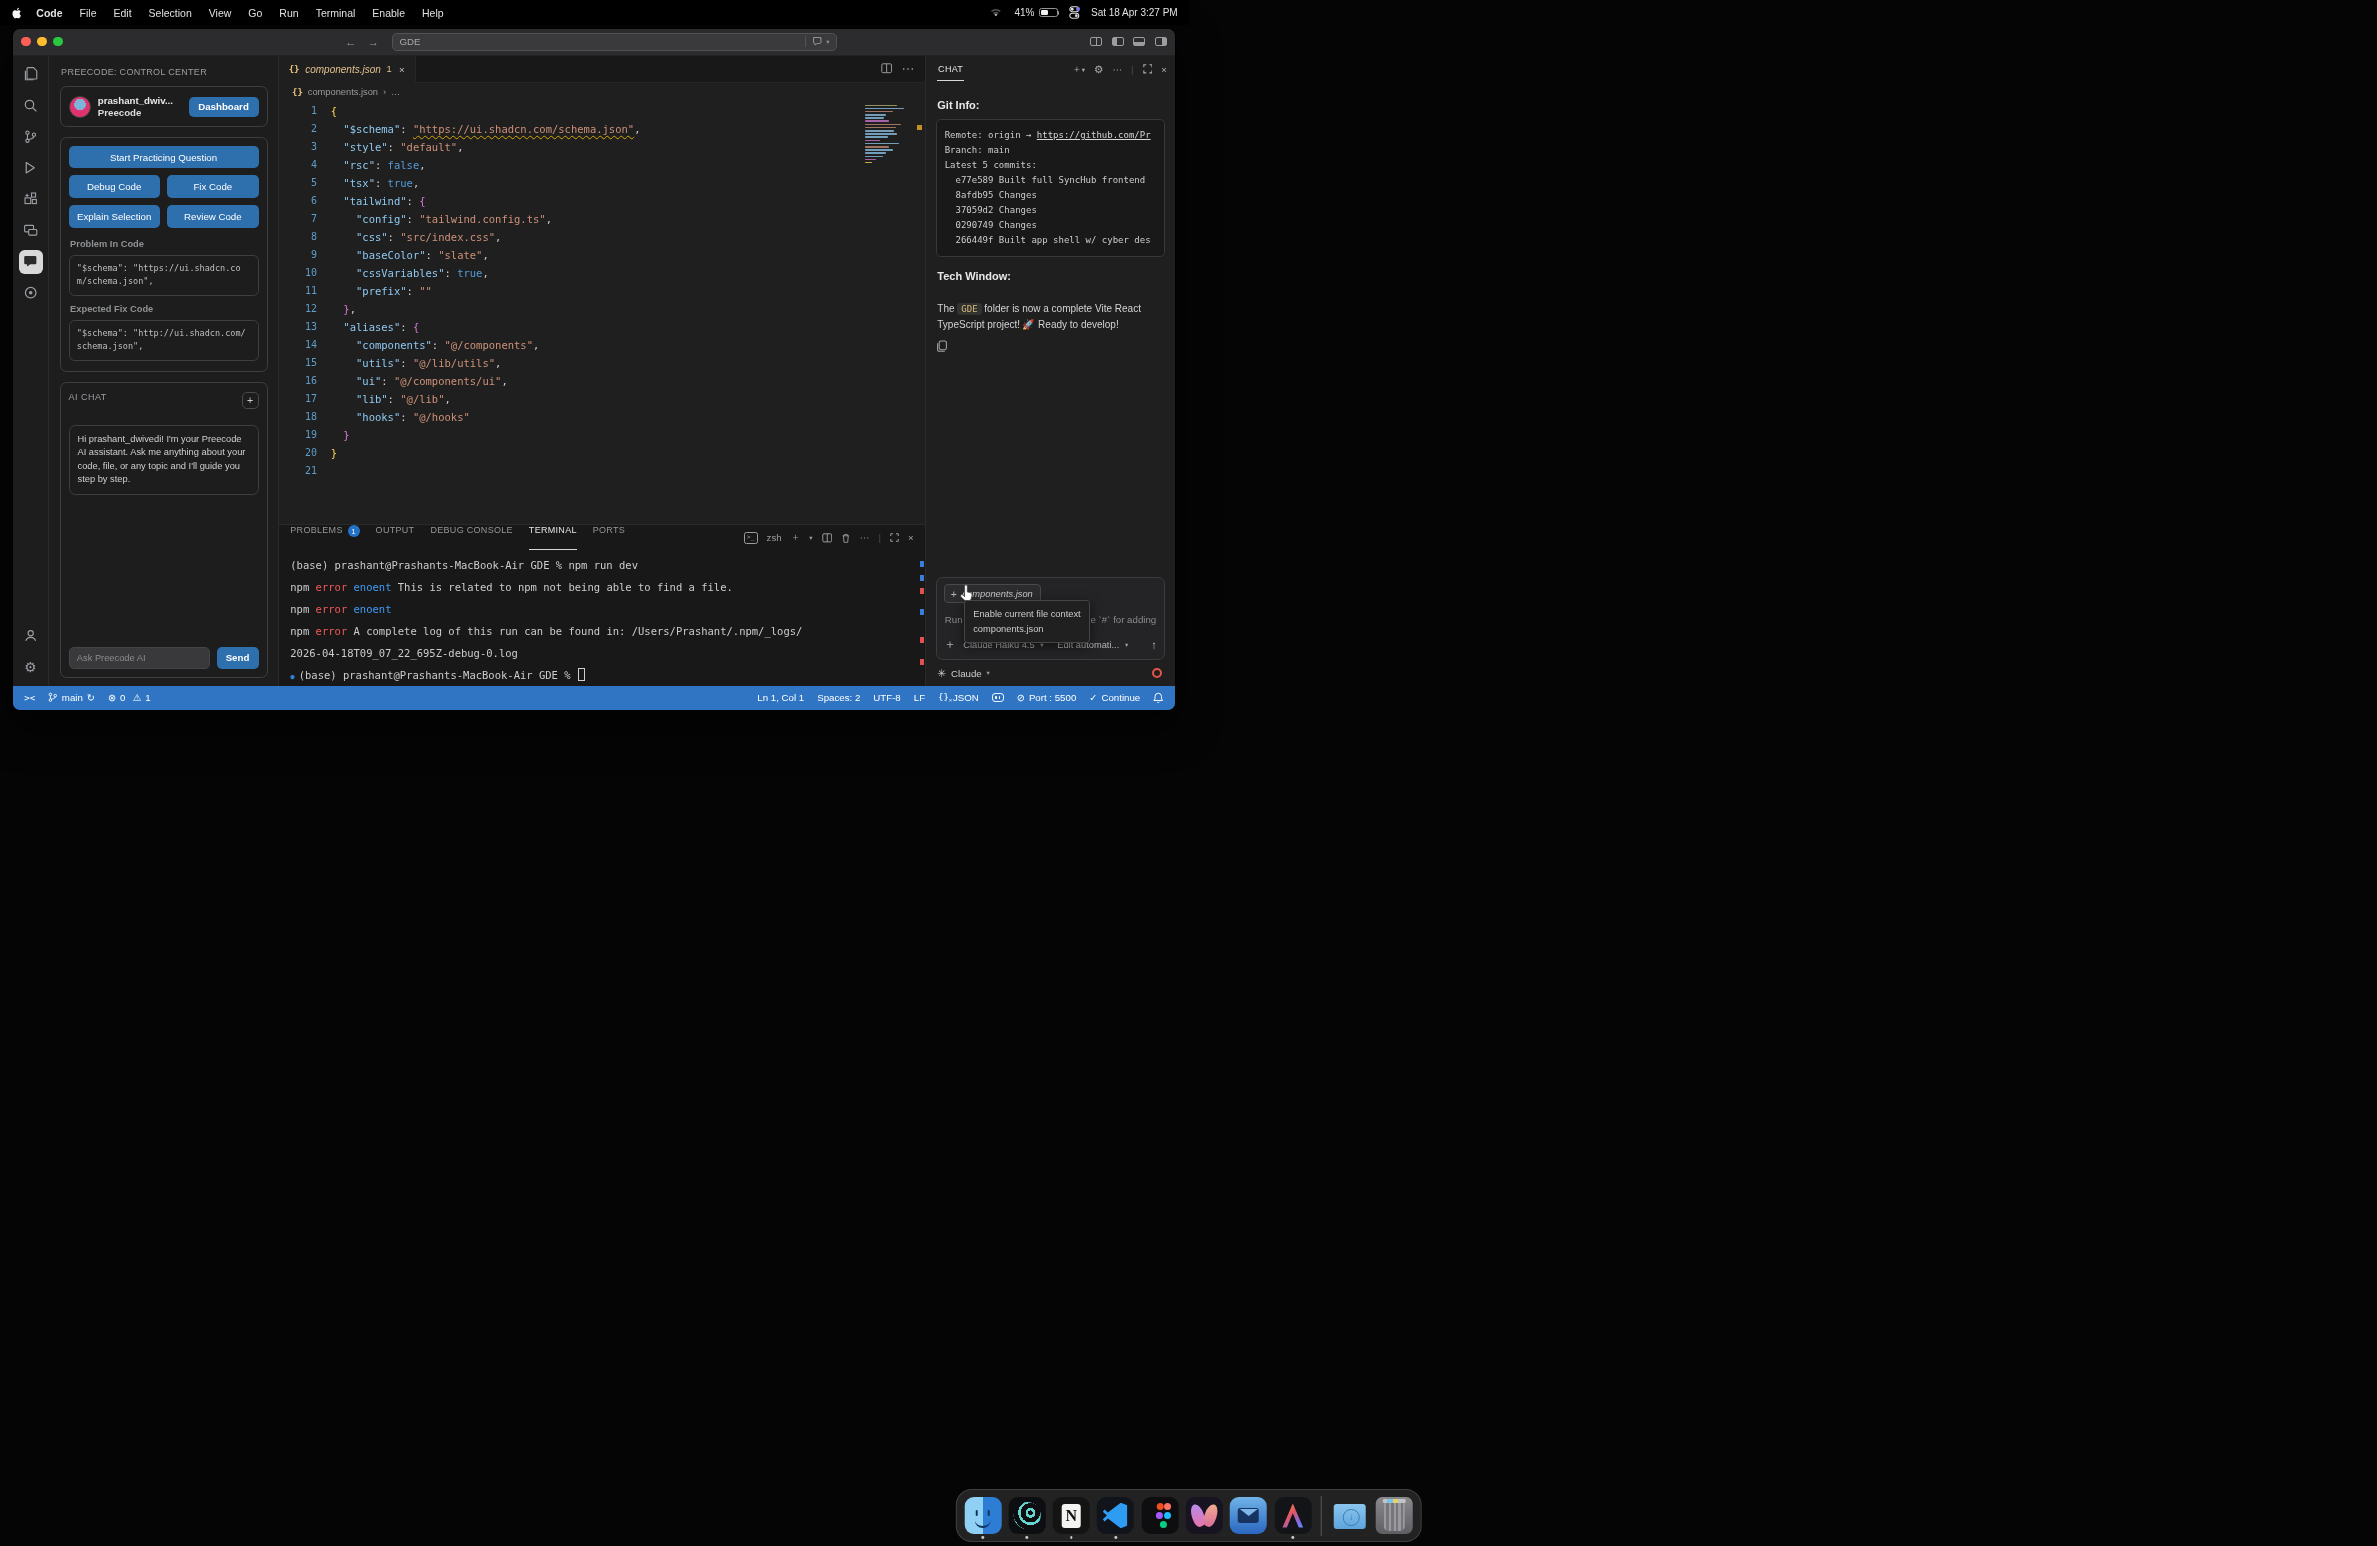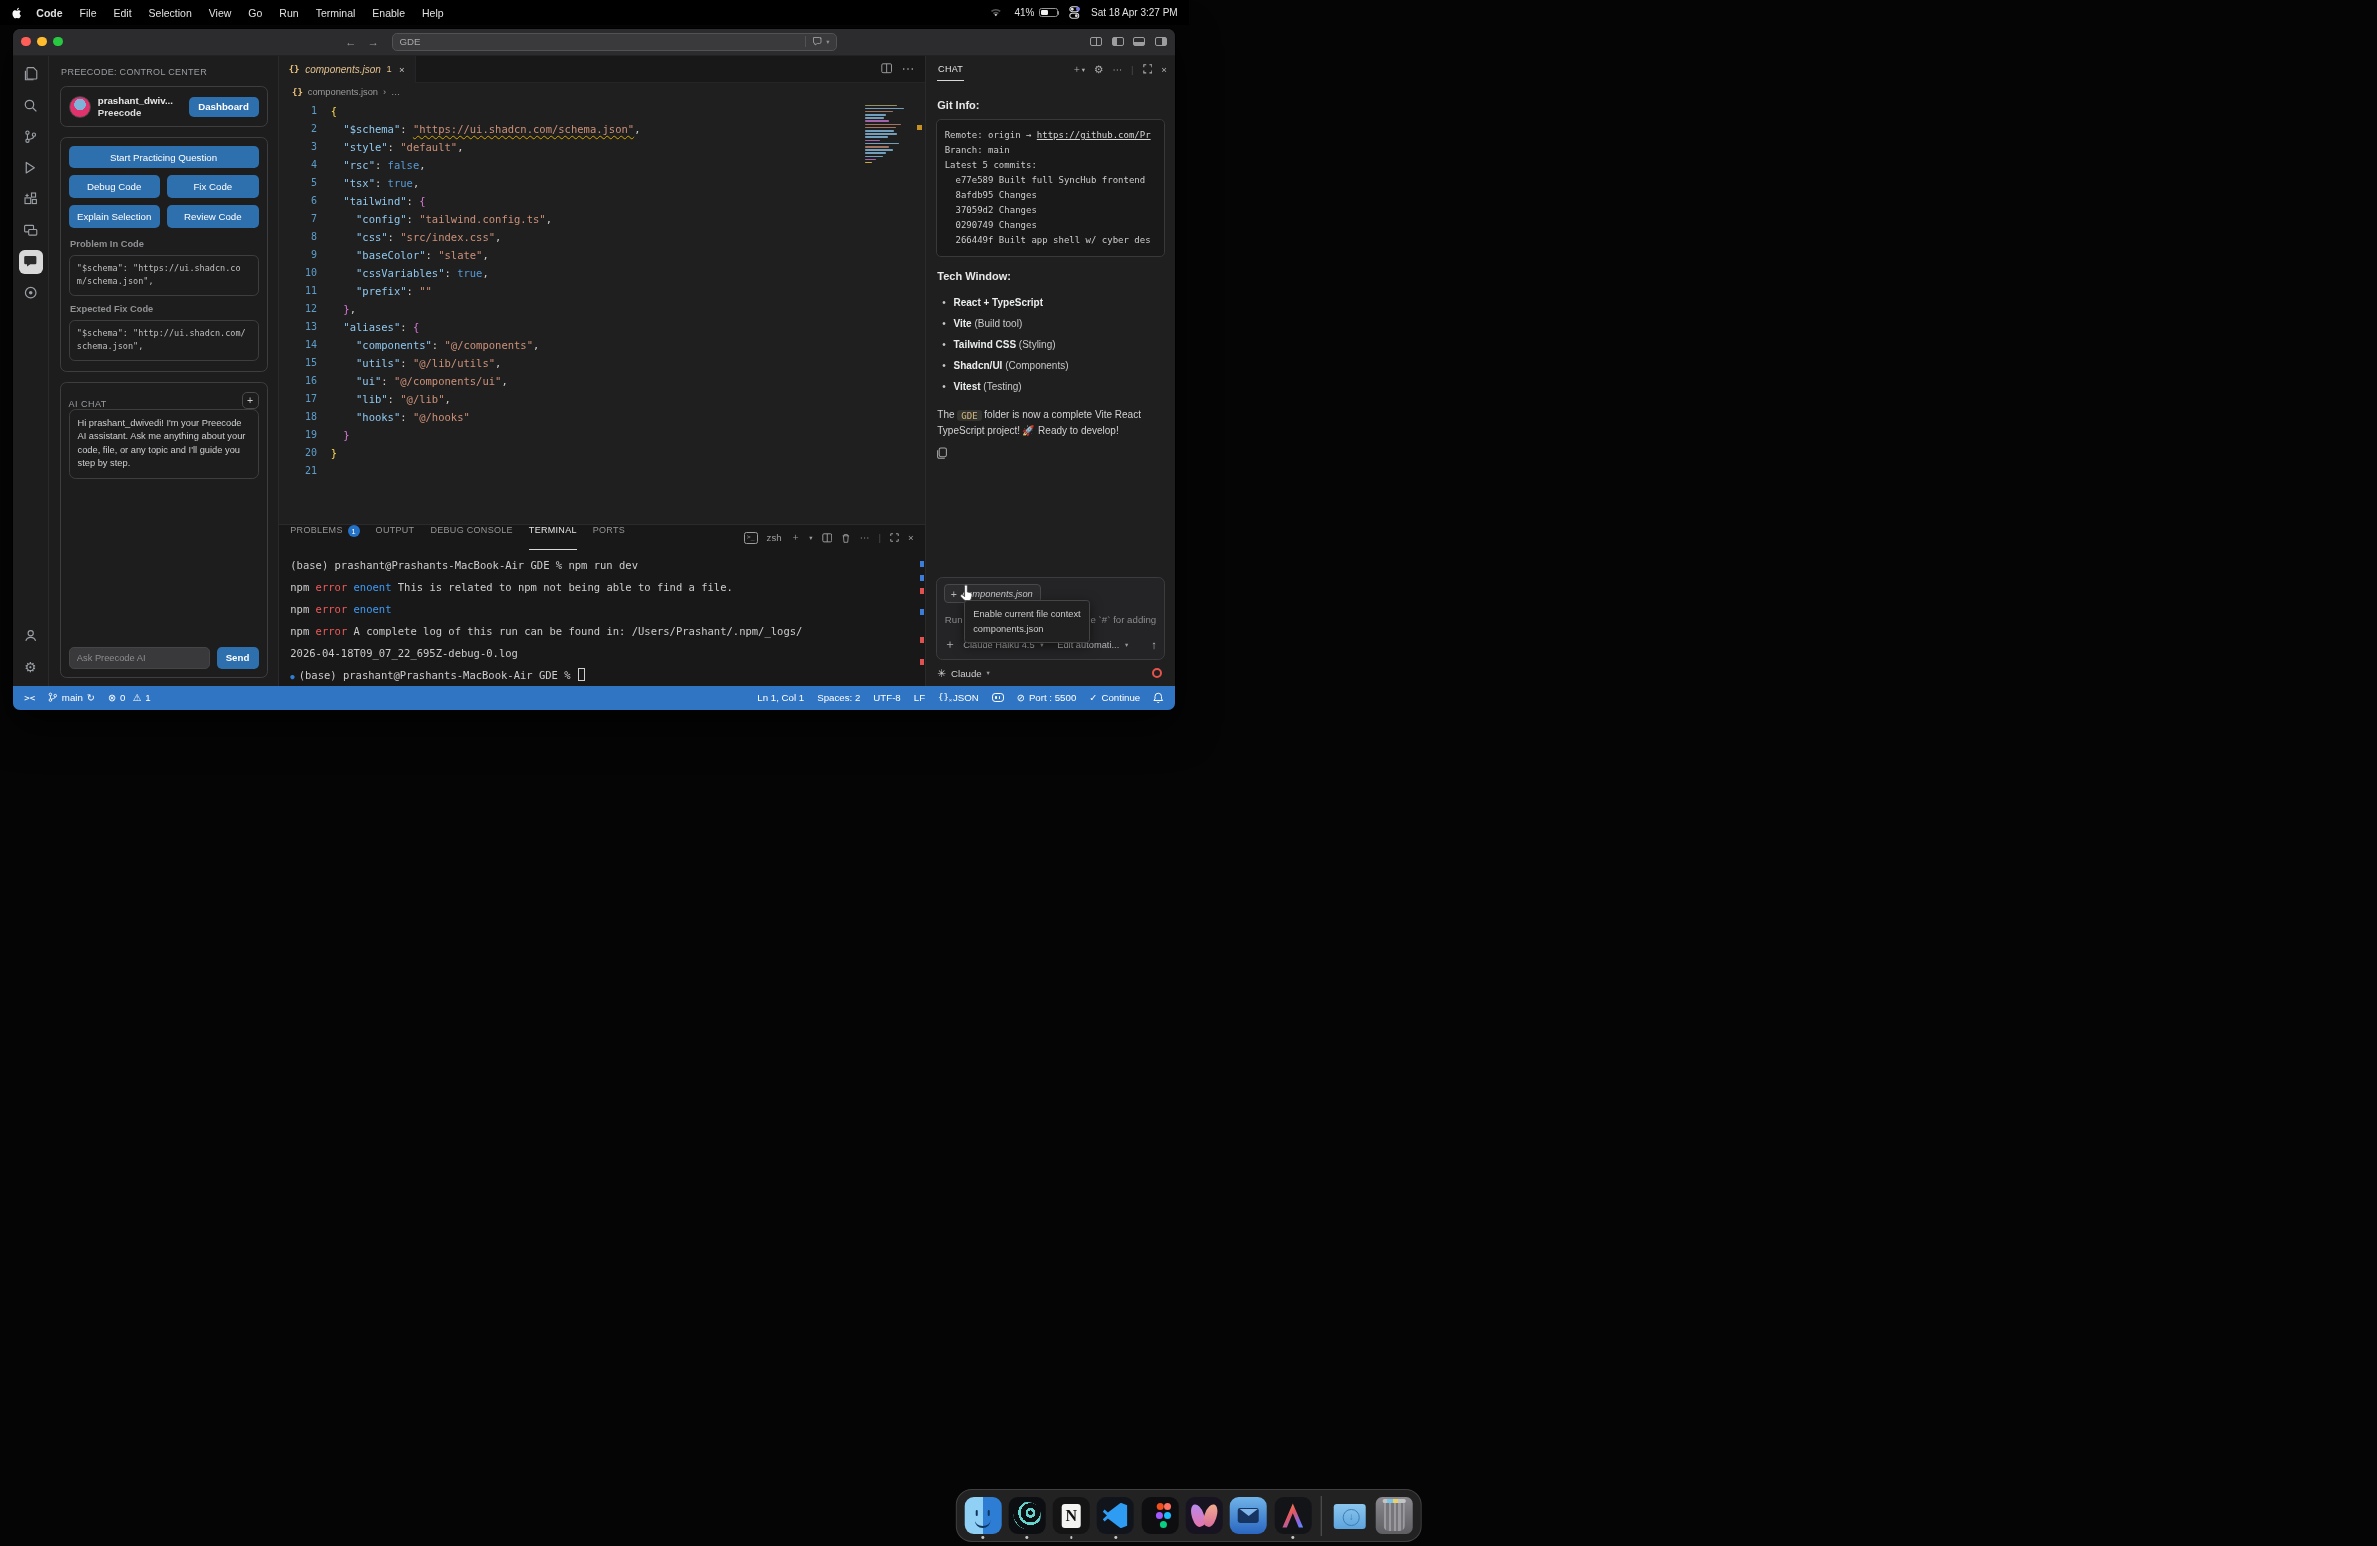--- a/index.html
+++ b/index.html
@@ -59,21 +59,21 @@
   .prof-org { font-weight:bold; font-size:9.7px; color:#dcdcdd; }
   .btn-blue { background:#2e6fae; color:#fff; border:none; border-radius:4.9px; font-size:9.7px; font-family:inherit; cursor:pointer; }
   #dashboard-btn { margin-left:auto; padding:4.9px 9.7px; font-weight:bold; }
   #actions-card { padding:8px 8px 9.7px; margin-bottom:9.7px; }
   #actions-grid { display:grid; grid-template-columns:1fr 1fr; gap:7.3px; margin-bottom:11.3px; }
   #actions-grid .btn-blue { height:22.6px; }
   #actions-grid .full { grid-column:1 / span 2; height:22px; }
   .mini-label { color:#8f9193; font-weight:bold; font-size:9.3px; margin:8px 1.6px 5.7px; }
   .code-box { border:0.8px solid #3e3e40; border-radius:5.7px; padding:6.5px 7.3px; font-family:"DejaVu Sans Mono",monospace; font-size:8.5px; color:#bfbfc0; line-height:1.55; word-break:break-all; white-space:pre-wrap; }
   #ai-card { flex:1; display:flex; flex-direction:column; padding:9px 8px 8px; min-height:0; }
-  #ai-head { display:flex; align-items:flex-end; margin-bottom:0; }
+  #ai-head { display:flex; align-items:flex-start; margin-bottom:16px; }
   #ai-title { font-size:9px; letter-spacing:0.5px; color:#9b9ea1; }
   #ai-add { margin-left:auto; width:17px; height:17px; border:0.8px solid #4a4a4c; border-radius:4.9px; background:none; color:#cfcfcf; font-size:10.5px; line-height:1; cursor:pointer; }
   #ai-msg { border:0.8px solid #3e3e40; border-radius:6.5px; padding:7.3px 8px; font-size:9.3px; line-height:1.45; color:#cfd0d1; }
   #ai-bottom { margin-top:auto; display:flex; gap:6.5px; }
   #ai-input { flex:1; height:22px; background:#39393b; border:0.8px solid #454547; border-radius:4.9px; color:#cfcfcf; padding:0 7.3px; font-size:9.3px; font-family:inherit; }
   #ai-input::placeholder { color:#8d8d8f; }
   #ai-send { width:42px; height:22px; font-weight:bold; }
 
   
   #editor-group { flex:1; display:flex; flex-direction:column; min-width:0; background:#1f1f20; }
@@ -523,27 +523,20 @@
             <div class="gb-line"><span class="tk-t">Remote: origin → </span><span class="tk-link">https://github.com/Pr</span></div>
             <div class="gb-line"><span class="tk-t">Branch: main</span></div>
             <div class="gb-line"><span class="tk-t">Latest 5 commits:</span></div>
             <div class="gb-line"><span class="tk-t">  e77e589 Built full SyncHub frontend</span></div>
             <div class="gb-line"><span class="tk-t">  8afdb95 Changes</span></div>
             <div class="gb-line"><span class="tk-t">  37059d2 Changes</span></div>
             <div class="gb-line"><span class="tk-t">  0290749 Changes</span></div>
             <div class="gb-line"><span class="tk-t">  266449f Built app shell w/ cyber des</span></div>
           </div>
         <div class="chat-h">Tech Window:</div>
-        <ul id="tech-list">
-            <li><b>React + TypeScript</b><span></span></li>
-            <li><b>Vite</b><span> (Build tool)</span></li>
-            <li><b>Tailwind CSS</b><span> (Styling)</span></li>
-            <li><b>Shadcn/UI</b><span> (Components)</span></li>
-            <li><b>Vitest</b><span> (Testing)</span></li>
-          </ul>
         <p id="closing-p"><span>The </span><span class="inline-code">GDE</span><span> folder is now a complete Vite React TypeScript project! 🚀 Ready to develop!</span></p>
         <div id="copy-btn">
             <svg width="12" height="13" viewBox="0 0 15 16">
               <rect x="4" y="1" width="9" height="11" rx="2" fill="none" stroke="#a5a5a7" stroke-width="1.3"></rect>
               <path d="M11 14H4a2 2 0 0 1-2-2V4" fill="none" stroke="#a5a5a7" stroke-width="1.3"></path>
             </svg>
           </div>
 
         <div id="chat-input-card">
           <div id="ctx-row">

